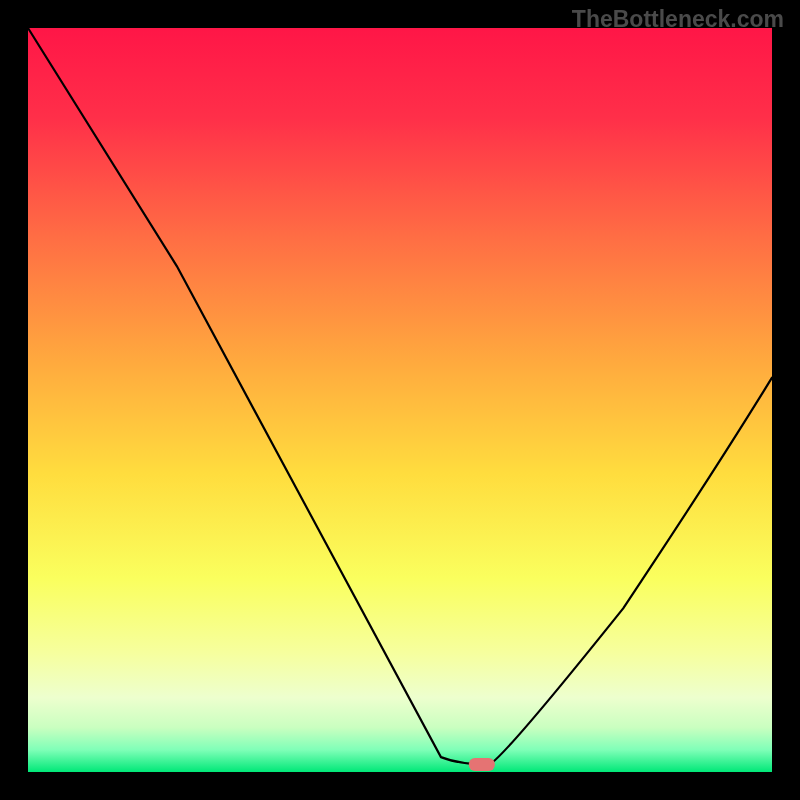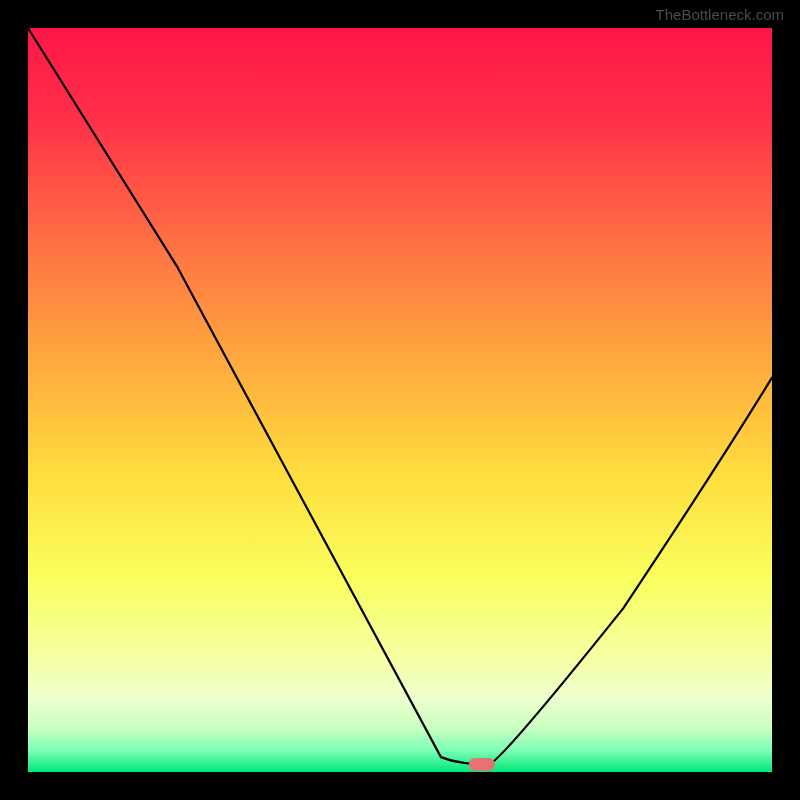--- a/index.html
+++ b/index.html
@@ -16,22 +16,22 @@
     top: 0;
     left: 0;
     width: 800px;
     height: 800px;
   }
   .watermark {
     position: absolute;
     top: 6px;
     right: 16px;
     color: #4a4a4a;
-    font-size: 15px;
-    font-weight: normal;
+    font-size: 23px;
+    font-weight: bold;
     z-index: 10;
   }
   svg {
     display: block;
   }
 </style>
 </head>
 <body>
 
 <div class="chart-container">

